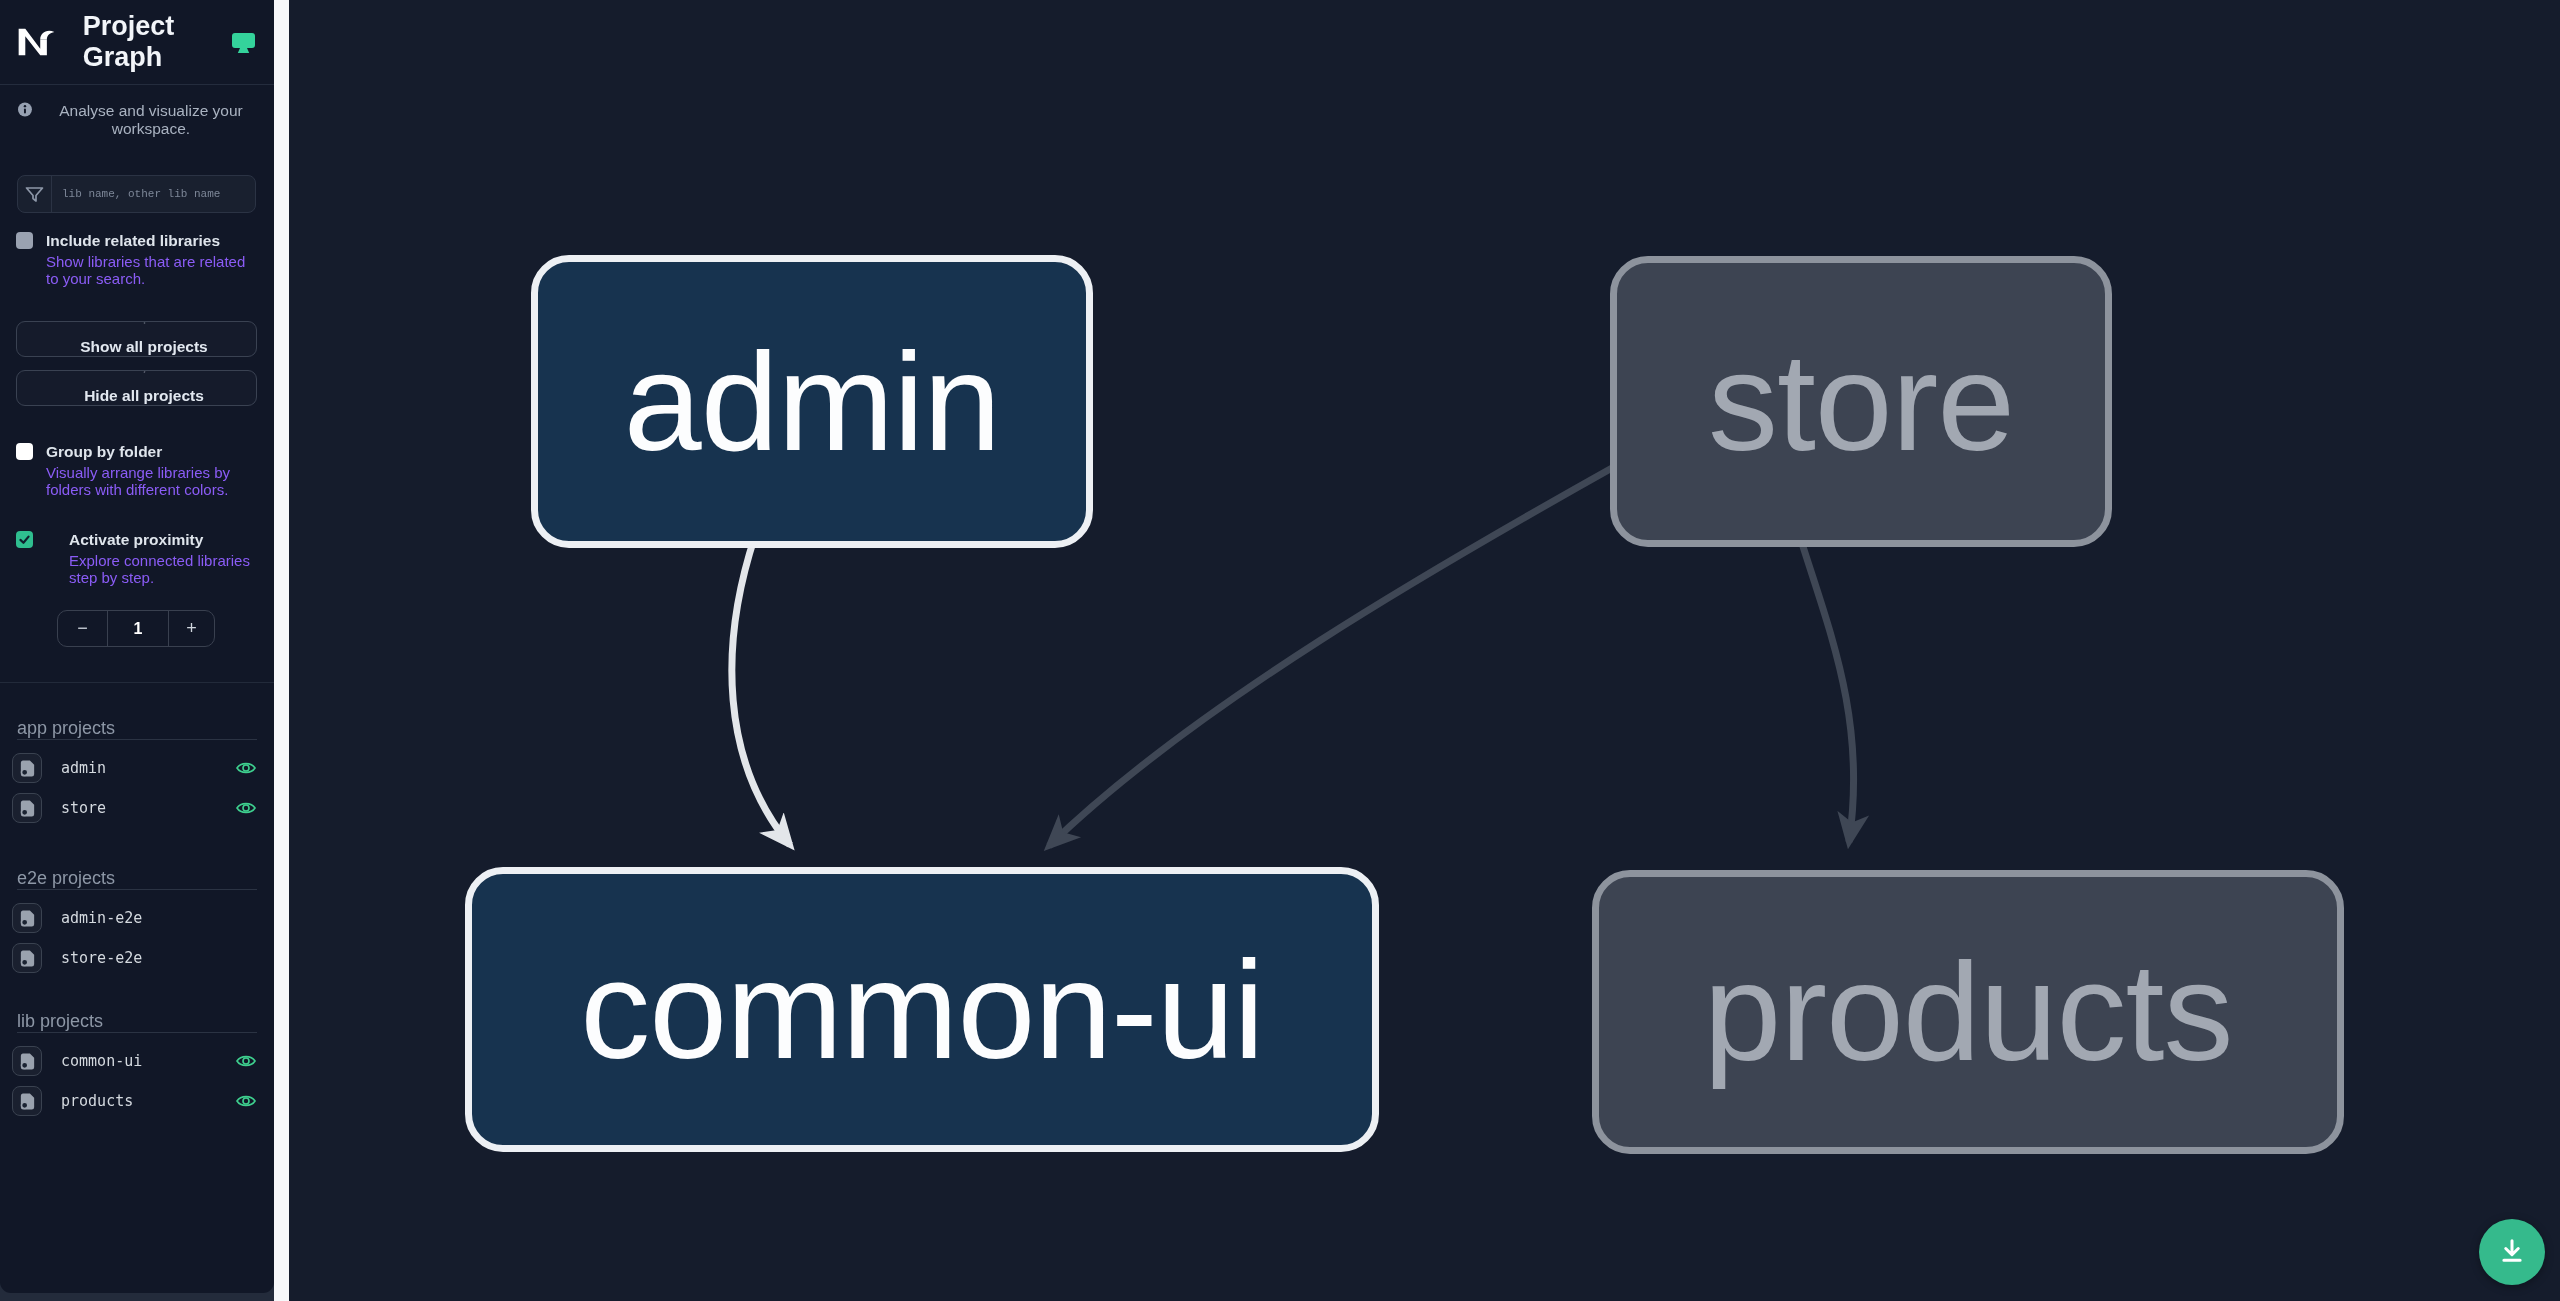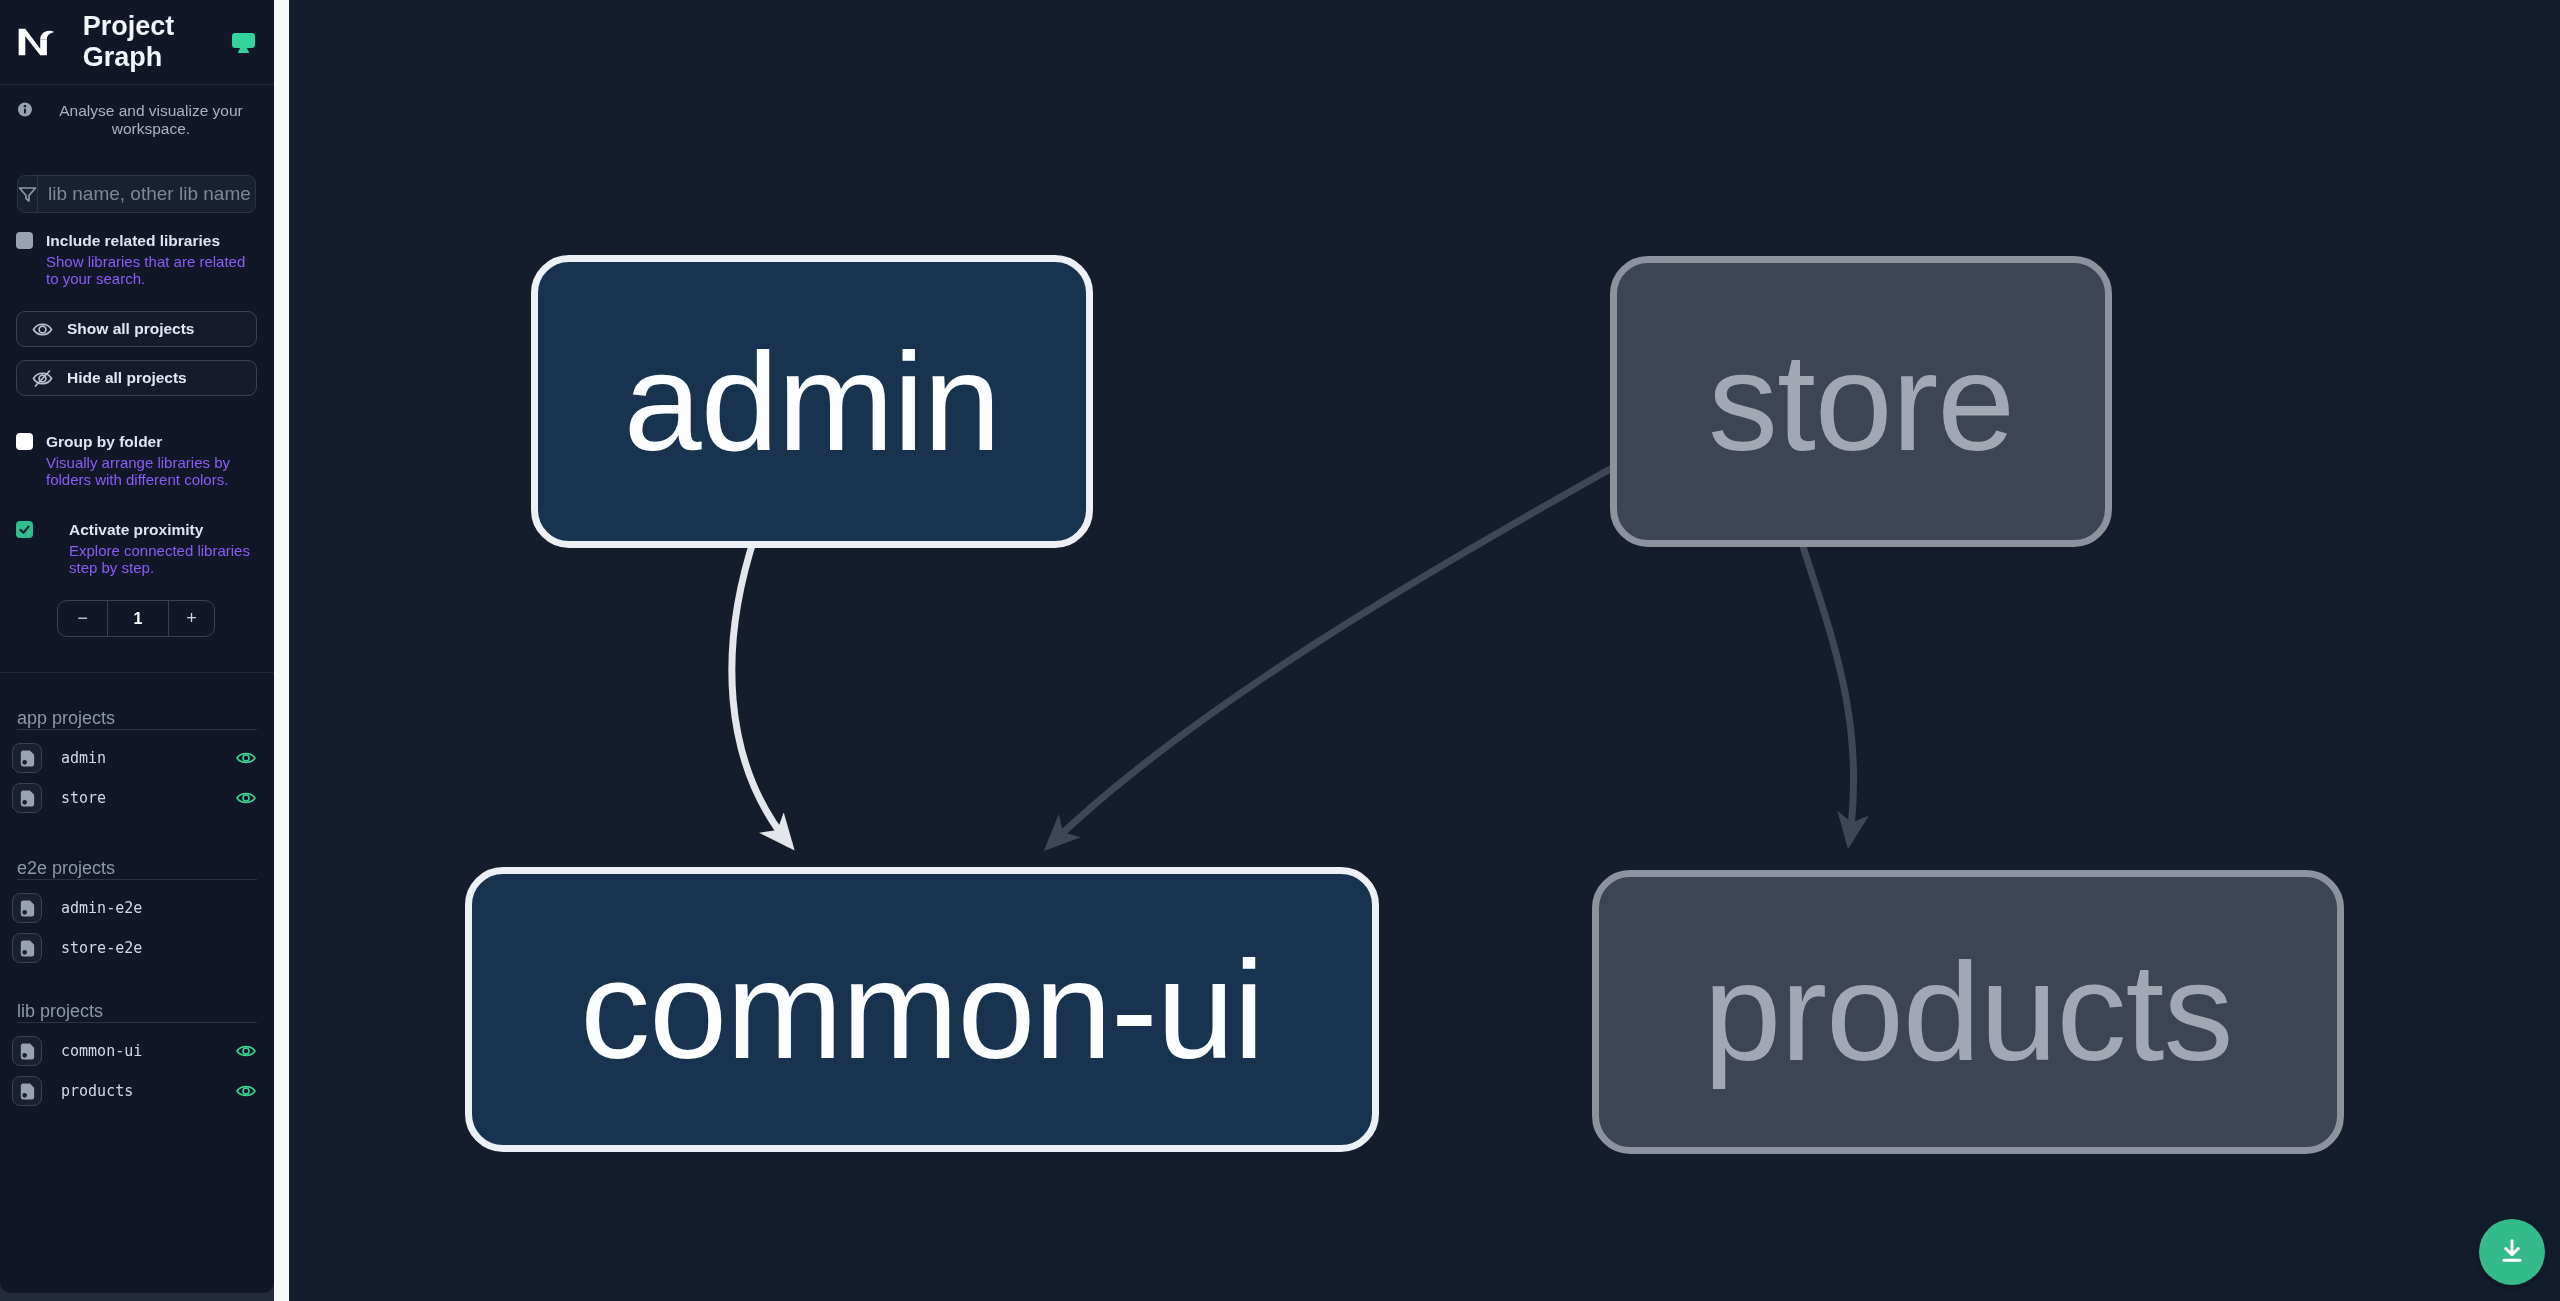--- a/index.html
+++ b/index.html
@@ -24,36 +24,36 @@
   .side-header{height:84px;display:flex;align-items:center;padding:0 18px 0 17px;border-bottom:1px solid #242c3d;}
   .app-title{margin-left:26px;font-size:27px;font-weight:700;color:#f2f5f9;}
   .monitor-btn{margin-left:auto;display:flex;align-items:center;cursor:pointer;}
 
   .tagline{display:flex;align-items:flex-start;gap:10px;margin:16px 14px 0 18px;color:#a9b2c0;font-size:15.5px;}
   .tagline span{padding-top:1px;text-align:center;}
 
   .filter{margin:37px 0 0 17px;width:237px;height:36px;display:flex;align-items:stretch;
           background:#19202f;border:1px solid #2b3344;border-radius:8px;overflow:hidden;}
   .filter .funnel-cell{width:33px;display:flex;align-items:center;justify-content:center;border-right:1px solid #2b3344;}
-  .filter input{flex:1;background:transparent;border:none;outline:none;color:#eab308;font-size:19px;padding:0 10px;
-                font-family:Liberation Sans, sans-serif;}
+  .filter input{flex:1;background:transparent;border:none;outline:none;color:#eab308;font-size:11px;padding:0 10px;
+                font-family:Liberation Mono, monospace;}
   .filter input::placeholder{color:#7d8798;}
 
   .check-row{margin:18px 16px 0 16px;display:flex;gap:13px;align-items:flex-start;}
   .cb{flex:none;width:17px;height:17px;border-radius:4px;margin-top:1px;cursor:pointer;
       display:flex;align-items:center;justify-content:center;}
   .cb.gray{background:#9aa2b1;}
   .cb.white{background:#ffffff;}
   .cb.green{background:#2fbe8f;}
   .cb-label{font-size:15.5px;font-weight:700;color:#dfe5ec;line-height:19px;}
   .cb-desc{font-size:15px;color:#8b5cf6;line-height:17px;margin-top:3px;font-weight:400;max-width:218px;}
 
-  .side-btn{margin:24px 0 0 16px;width:241px;height:36px;box-sizing:border-box;border:1px solid #3a4252;border-radius:9px;
+  .side-btn{margin:34px 0 0 16px;width:241px;height:36px;box-sizing:border-box;border:1px solid #3a4252;border-radius:9px;
             background:rgba(255,255,255,0.02);display:flex;align-items:center;gap:14px;padding-left:15px;
-            color:#e2e8f0;font-size:15.5px;font-weight:700;cursor:pointer;}
+            color:#e2e8f0;font-size:15.5px;font-weight:700;cursor:pointer;flex-direction:column;}
   .side-btn + .side-btn{margin-top:13px;}
 
   .stepper{margin:24px 0 0 57px;width:158px;height:37px;box-sizing:border-box;border:1px solid #39404f;border-radius:10px;
            display:flex;align-items:stretch;overflow:hidden;}
   .stepper .cell{display:flex;align-items:center;justify-content:center;font-size:18px;color:#cfd5dd;cursor:pointer;}
   .stepper .dec{width:49px;border-right:1px solid #39404f;}
   .stepper .val{width:60px;font-size:16px;font-weight:700;color:#ffffff;cursor:default;}
   .stepper .inc{flex:1;border-left:1px solid #39404f;}
 
   .section-div{margin-top:35px;border-top:1px solid #222a3a;height:0;}

